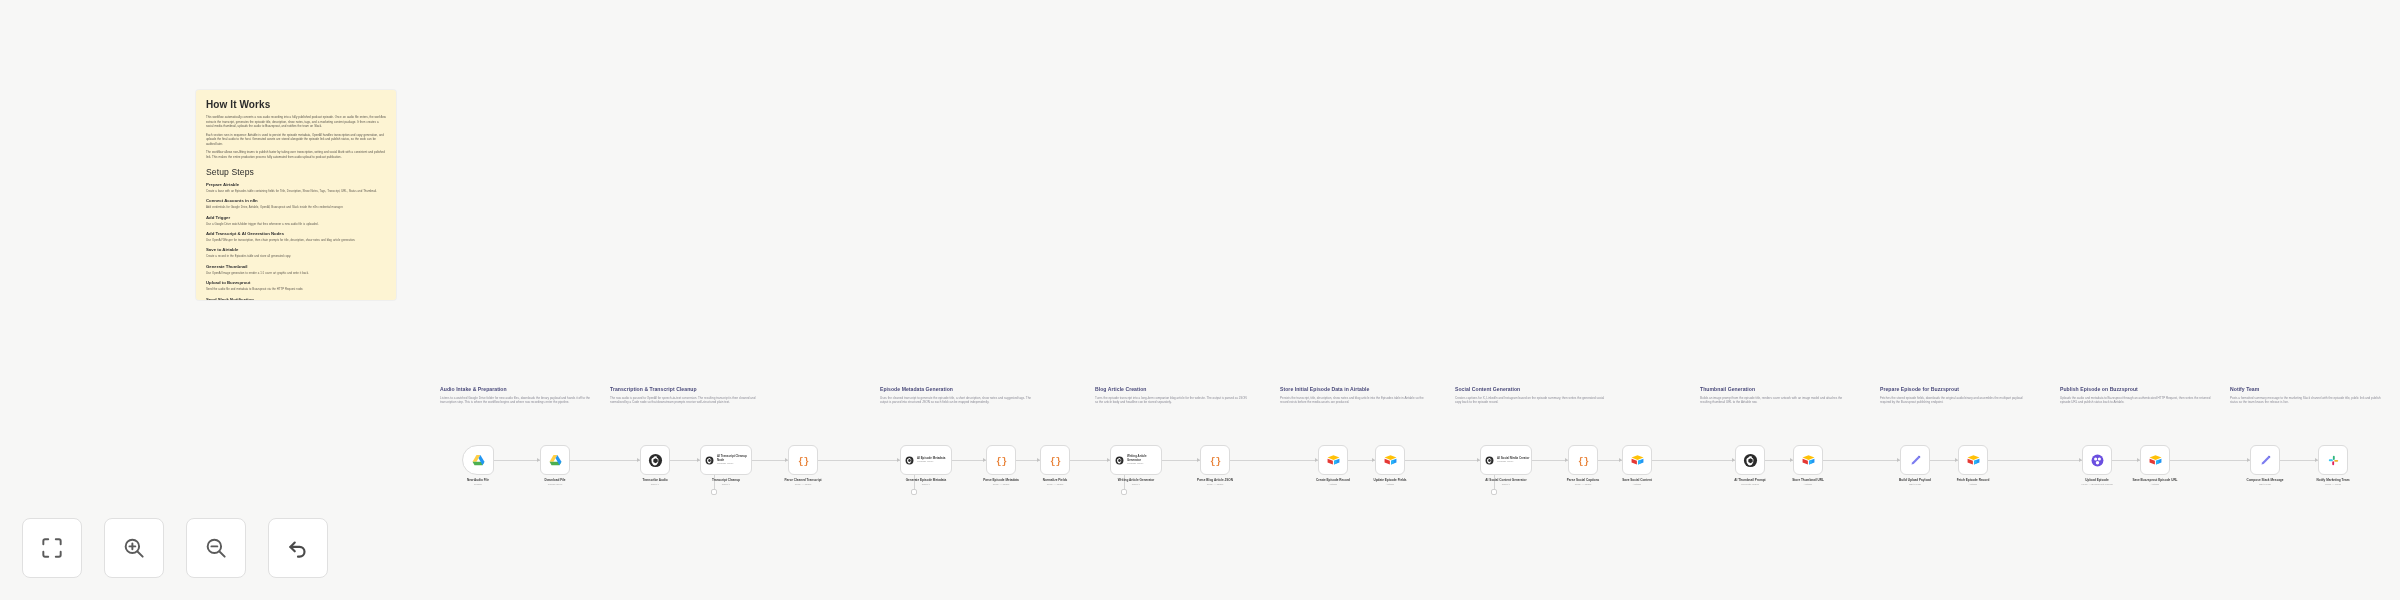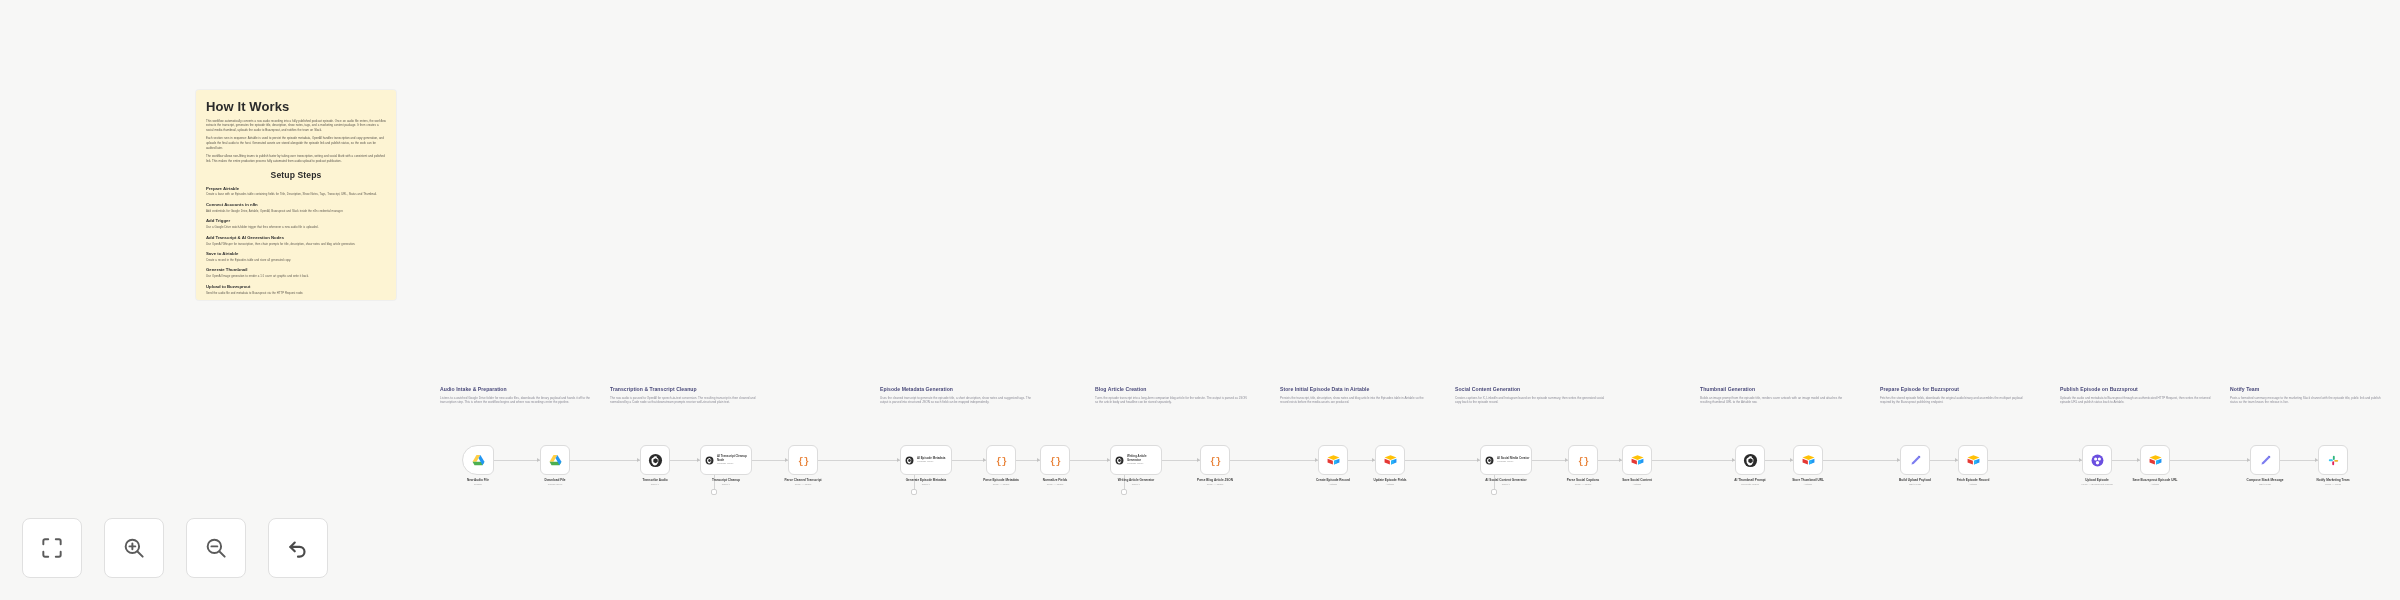--- a/index.html
+++ b/index.html
@@ -21,35 +21,34 @@
     position: absolute;
     left: 196px; top: 90px;
     width: 200px; height: 210px;
     background: #fdf4d3;
     border-radius: 3px;
     padding: 9px 10px 8px 10px;
     overflow: hidden;
     box-shadow: 0 0 0 1px rgba(0,0,0,0.03);
   }
   .sticky h1 {
-    font-size: 13px;
+    font-size: 10px;
     font-weight: 700;
     color: #2b2b2b;
     letter-spacing: .1px;
     margin-bottom: 4px;
     line-height: 1.2;
   }
   .sticky h2 {
     font-size: 8.6px;
-    font-weight: 700;
+    font-weight: 400;
     color: #2b2b2b;
     letter-spacing: .1px;
     margin: 7px 0 4px 0;
     line-height: 1.2;
-    text-align: center;
   }
   .sticky h3 {
     font-size: 4.3px;
     font-weight: 700;
     color: #2f2f2f;
     margin: 5px 0 1.5px 0;
     line-height: 1.25;
   }
   .sticky p {
     font-size: 2.9px;

